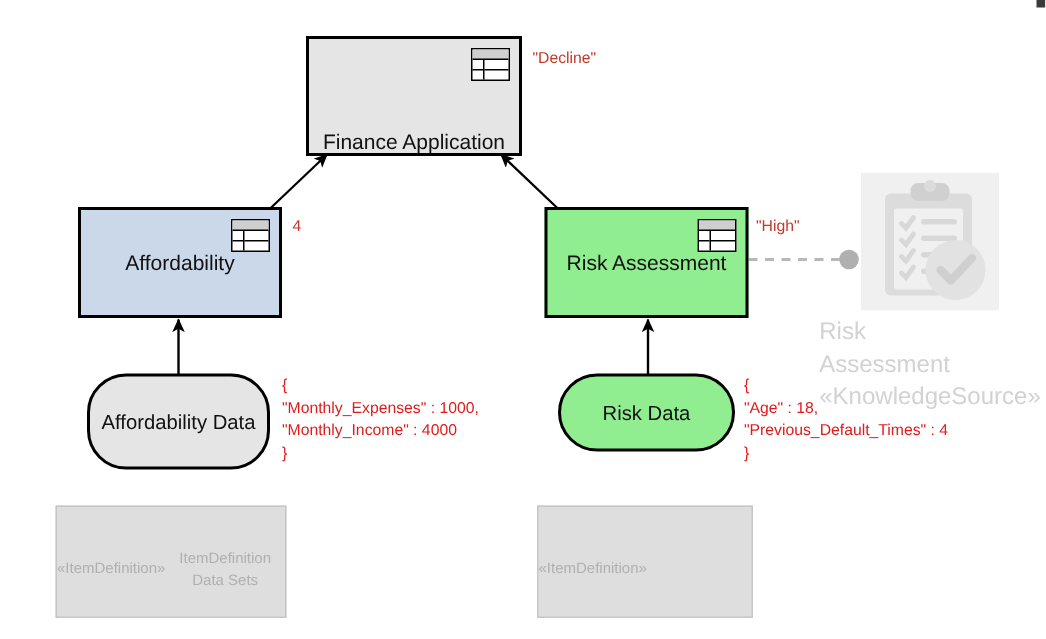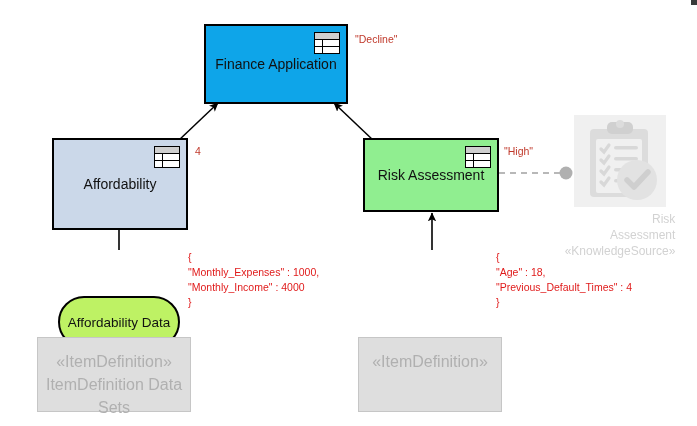--- a/index.html
+++ b/index.html
@@ -40,23 +40,23 @@
     border: 2px solid #000000;
     border-radius: 26px;
     color: #111111;
     font-size: 13.5px;
   }
 
   .itemdef {
     border: 1px solid #c6c6c6;
     background: #dedede;
     color: #b0b0b0;
-    font-size: 16px;
+    font-size: 10px;
     line-height: 1.45;
-    flex-direction: column;
+    flex-direction: row;
     justify-content: flex-start;
     padding-top: 12px;
   }
 
   
   .table-icon {
     position: absolute;
     width: 26px;
     height: 22px;
     border: 1.6px solid #000000;
@@ -111,23 +111,23 @@
 
   
   #knowledge-source {
     position: absolute;
     display: flex;
     flex-direction: column;
     align-items: center;
   }
   #ks-caption {
     color: #d2d2d2;
-    font-size: 12px;
+    font-size: 16px;
     line-height: 1.35;
-    text-align: right;
+    text-align: left;
     margin-top: 4px;
     white-space: pre-line;
   }
 
   svg.wires {
     position: absolute;
     left: 0;
     top: 0;
     width: 697px;
     height: 426px;
@@ -160,39 +160,39 @@
     <path d="M374,141 L334,103" fill="none" stroke="#000000" stroke-width="1.5" marker-end="url(#arrow-solid)"></path>
 
     <path d="M119,250 L119,213" fill="none" stroke="#000000" stroke-width="1.6" marker-end="url(#arrow-solid)"></path>
 
     <path d="M432,250 L432,213" fill="none" stroke="#000000" stroke-width="1.6" marker-end="url(#arrow-solid)"></path>
 
     <path d="M499,173 L562,173" fill="none" stroke="#b8b8b8" stroke-width="2" stroke-dasharray="6 5"></path>
     <circle cx="566" cy="173" r="6.5" fill="#b0b0b0"></circle>
   </svg>
 
-  <div class="node decision" id="finance-application" style="left:204px; top:24px; width:144px; height:80px; background:#0ea5e9;">
+  <div class="node decision" id="finance-application" style="left:204px; top:24px; width:144px; height:80px; background:#e5e5e5;align-items:flex-end;">
     <span class="label">Finance Application</span>
     <span class="table-icon" style="right:6px; top:6px;">
       <span class="hdr"></span>
       <span class="body">
         <span class="col-l">
             <span class="cell"></span>
             <span class="cell"></span>
           </span>
         <span class="col-r">
             <span class="cell"></span>
             <span class="cell"></span>
           </span>
       </span>
     </span>
   </div>
   <div class="annot-small" style="left:355px; top:33px;">"Decline"</div>
 
-  <div class="node decision" id="affordability" style="left:52px; top:138px; width:136px; height:92px; background:#cbd8e9;">
+  <div class="node decision" id="affordability" style="left:52px; top:138px; width:136px; height:74px; background:#cbd8e9;">
     <span class="label">Affordability</span>
     <span class="table-icon" style="right:6px; top:6px;">
       <span class="hdr"></span>
       <span class="body">
         <span class="col-l">
             <span class="cell"></span>
             <span class="cell"></span>
           </span>
         <span class="col-r">
             <span class="cell"></span>
@@ -214,28 +214,31 @@
           </span>
         <span class="col-r">
             <span class="cell"></span>
             <span class="cell"></span>
           </span>
       </span>
     </span>
   </div>
   <div class="annot-small" style="left:504px; top:145px;">"High"</div>
 
-  <div class="node datanode" id="affordability-data" style="left:58px; top:249px; width:122px; height:52px; background:#bef264;margin-top:47px;">
+  <div class="node datanode" id="affordability-data" style="left:58px; top:249px; width:122px; height:64px; background:#e5e5e5;">
     <span>Affordability Data</span>
   </div>
   <div class="annot" style="left:188px; top:250px;">{
 "Monthly_Expenses" : 1000,
 "Monthly_Income" : 4000
 }</div>
 
+  <div class="node datanode" id="risk-data" style="left:372px; top:249px; width:118px; height:52px; background:#90ee90;">
+    <span>Risk Data</span>
+  </div>
   <div class="annot" style="left:496px; top:250px;">{
 "Age" : 18,
 "Previous_Default_Times" : 4
 }</div>
 
   <div id="knowledge-source" style="left:559px; top:115px; width:122px;">
 
     <svg width="92" height="92" viewBox="0 0 92 92">
       <rect x="0" y="0" width="92" height="92" fill="#f0f0f0"></rect>
 

